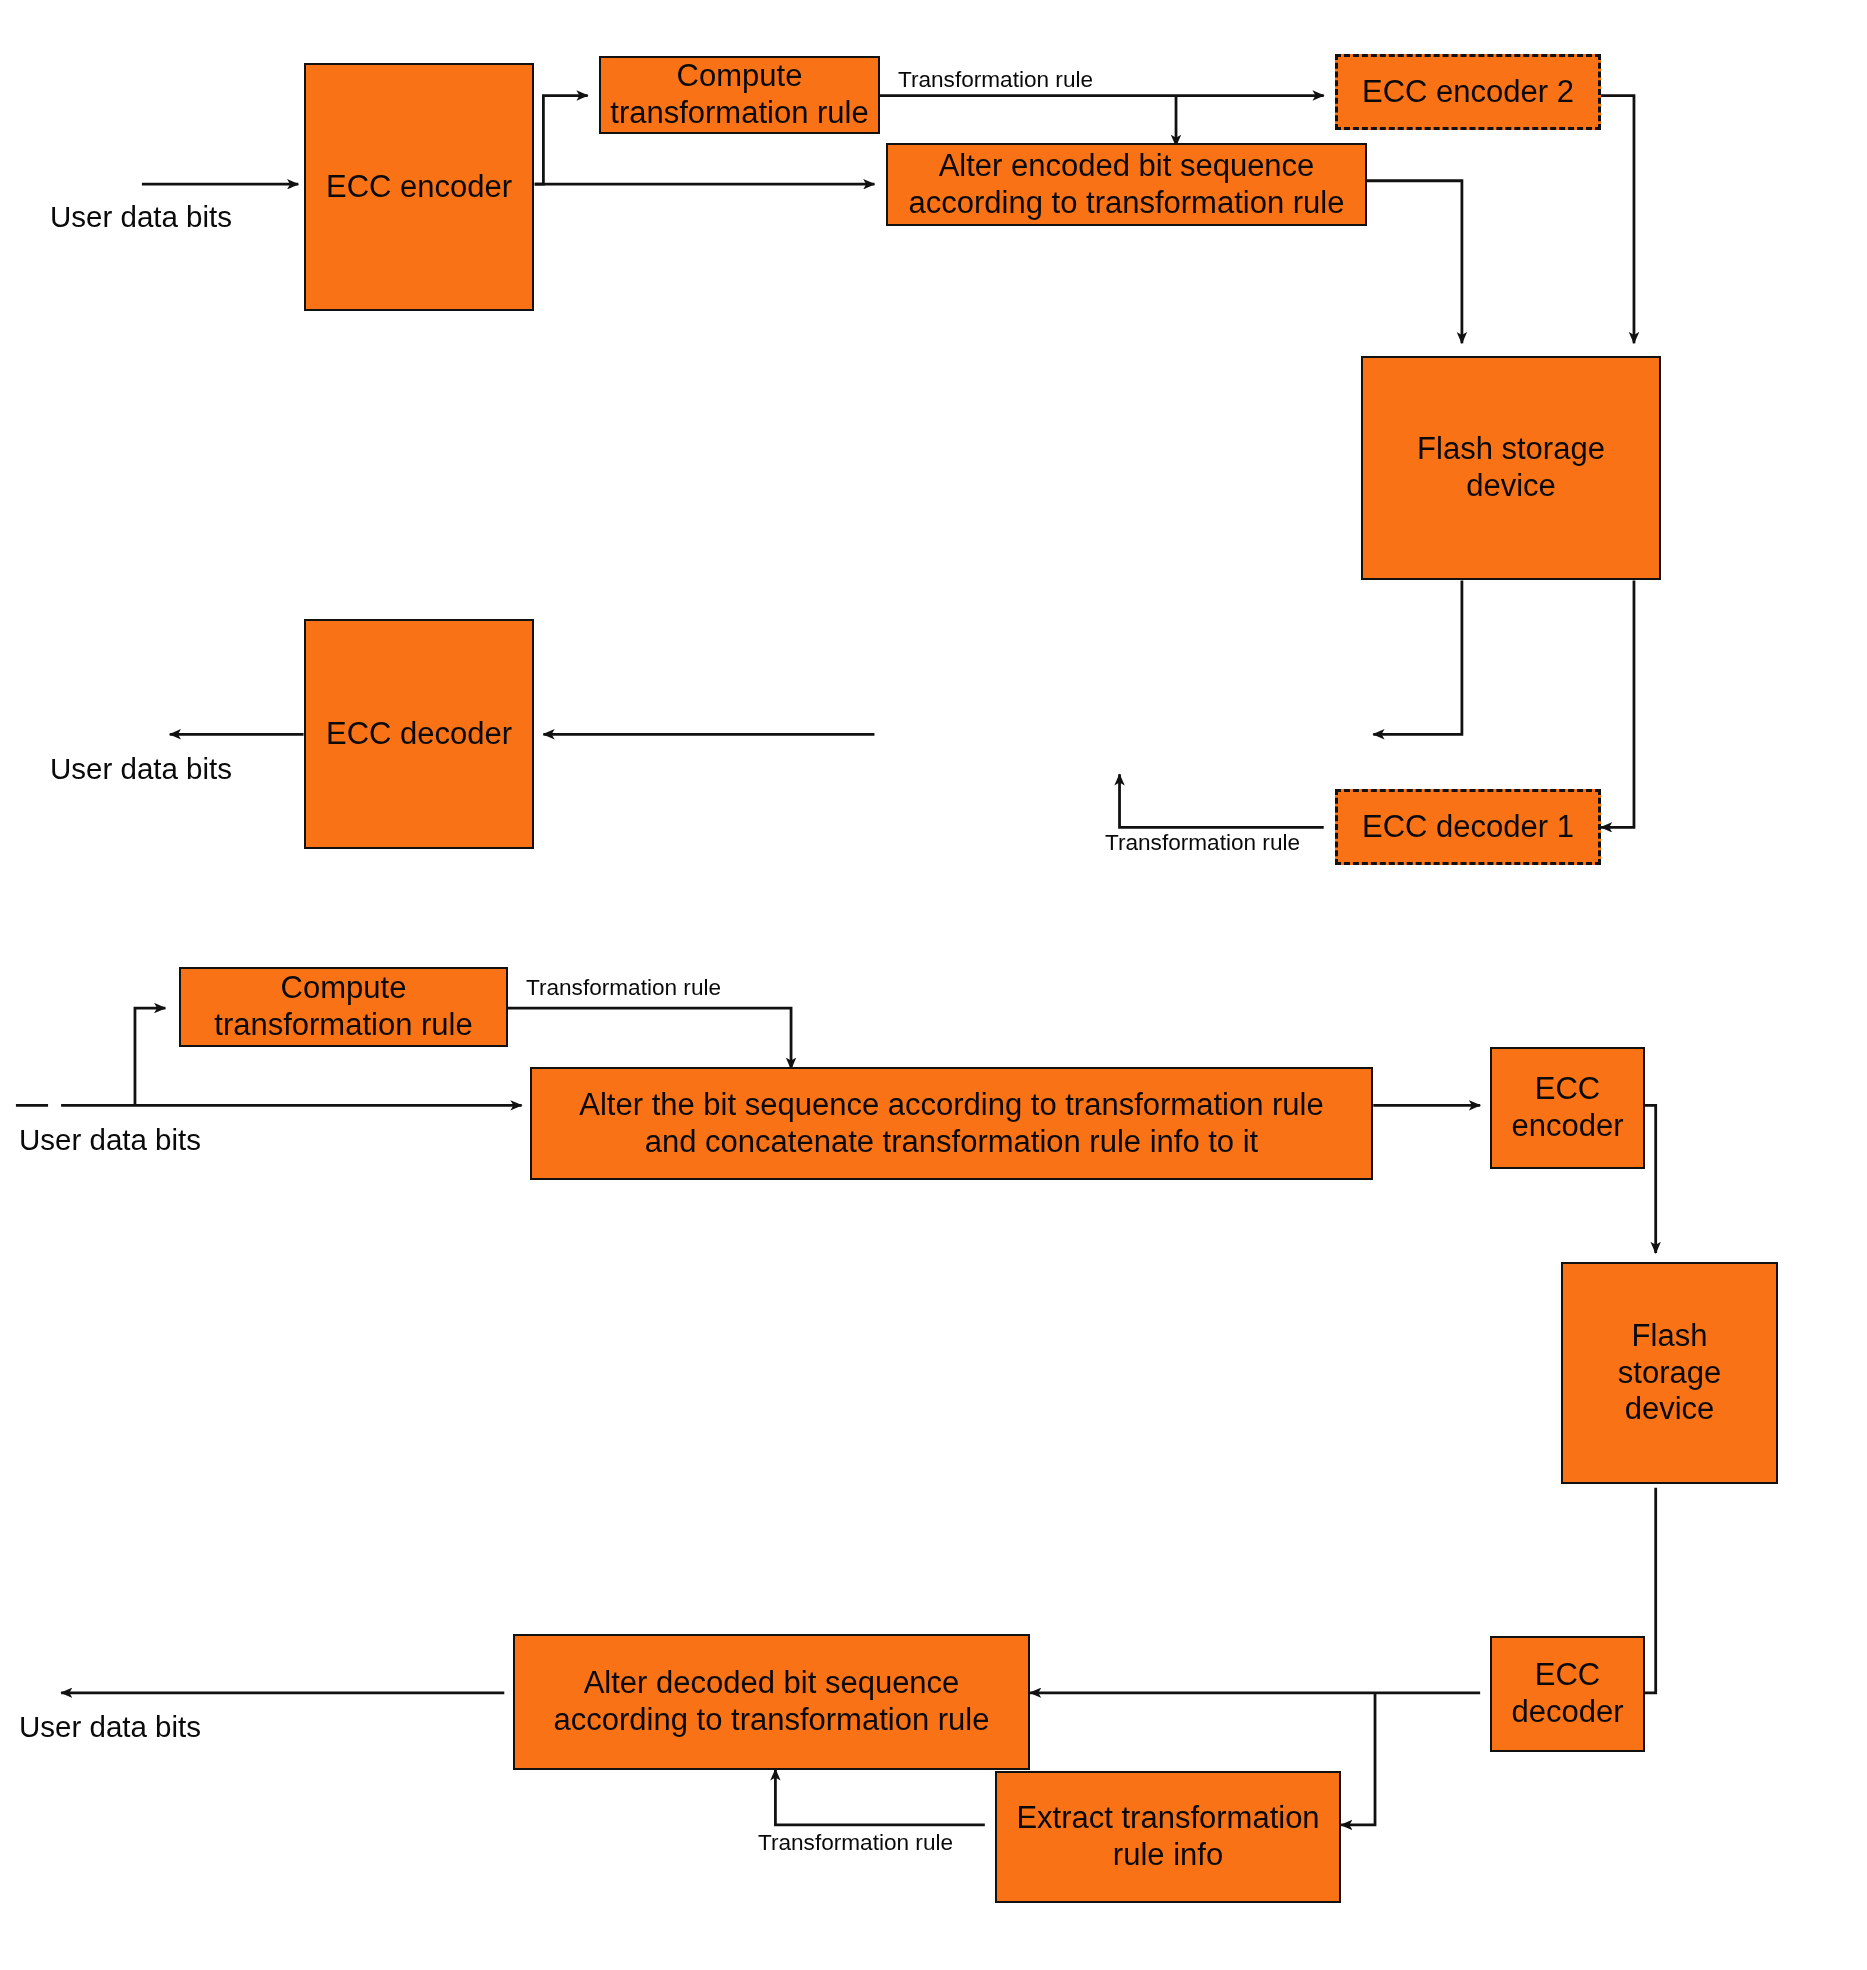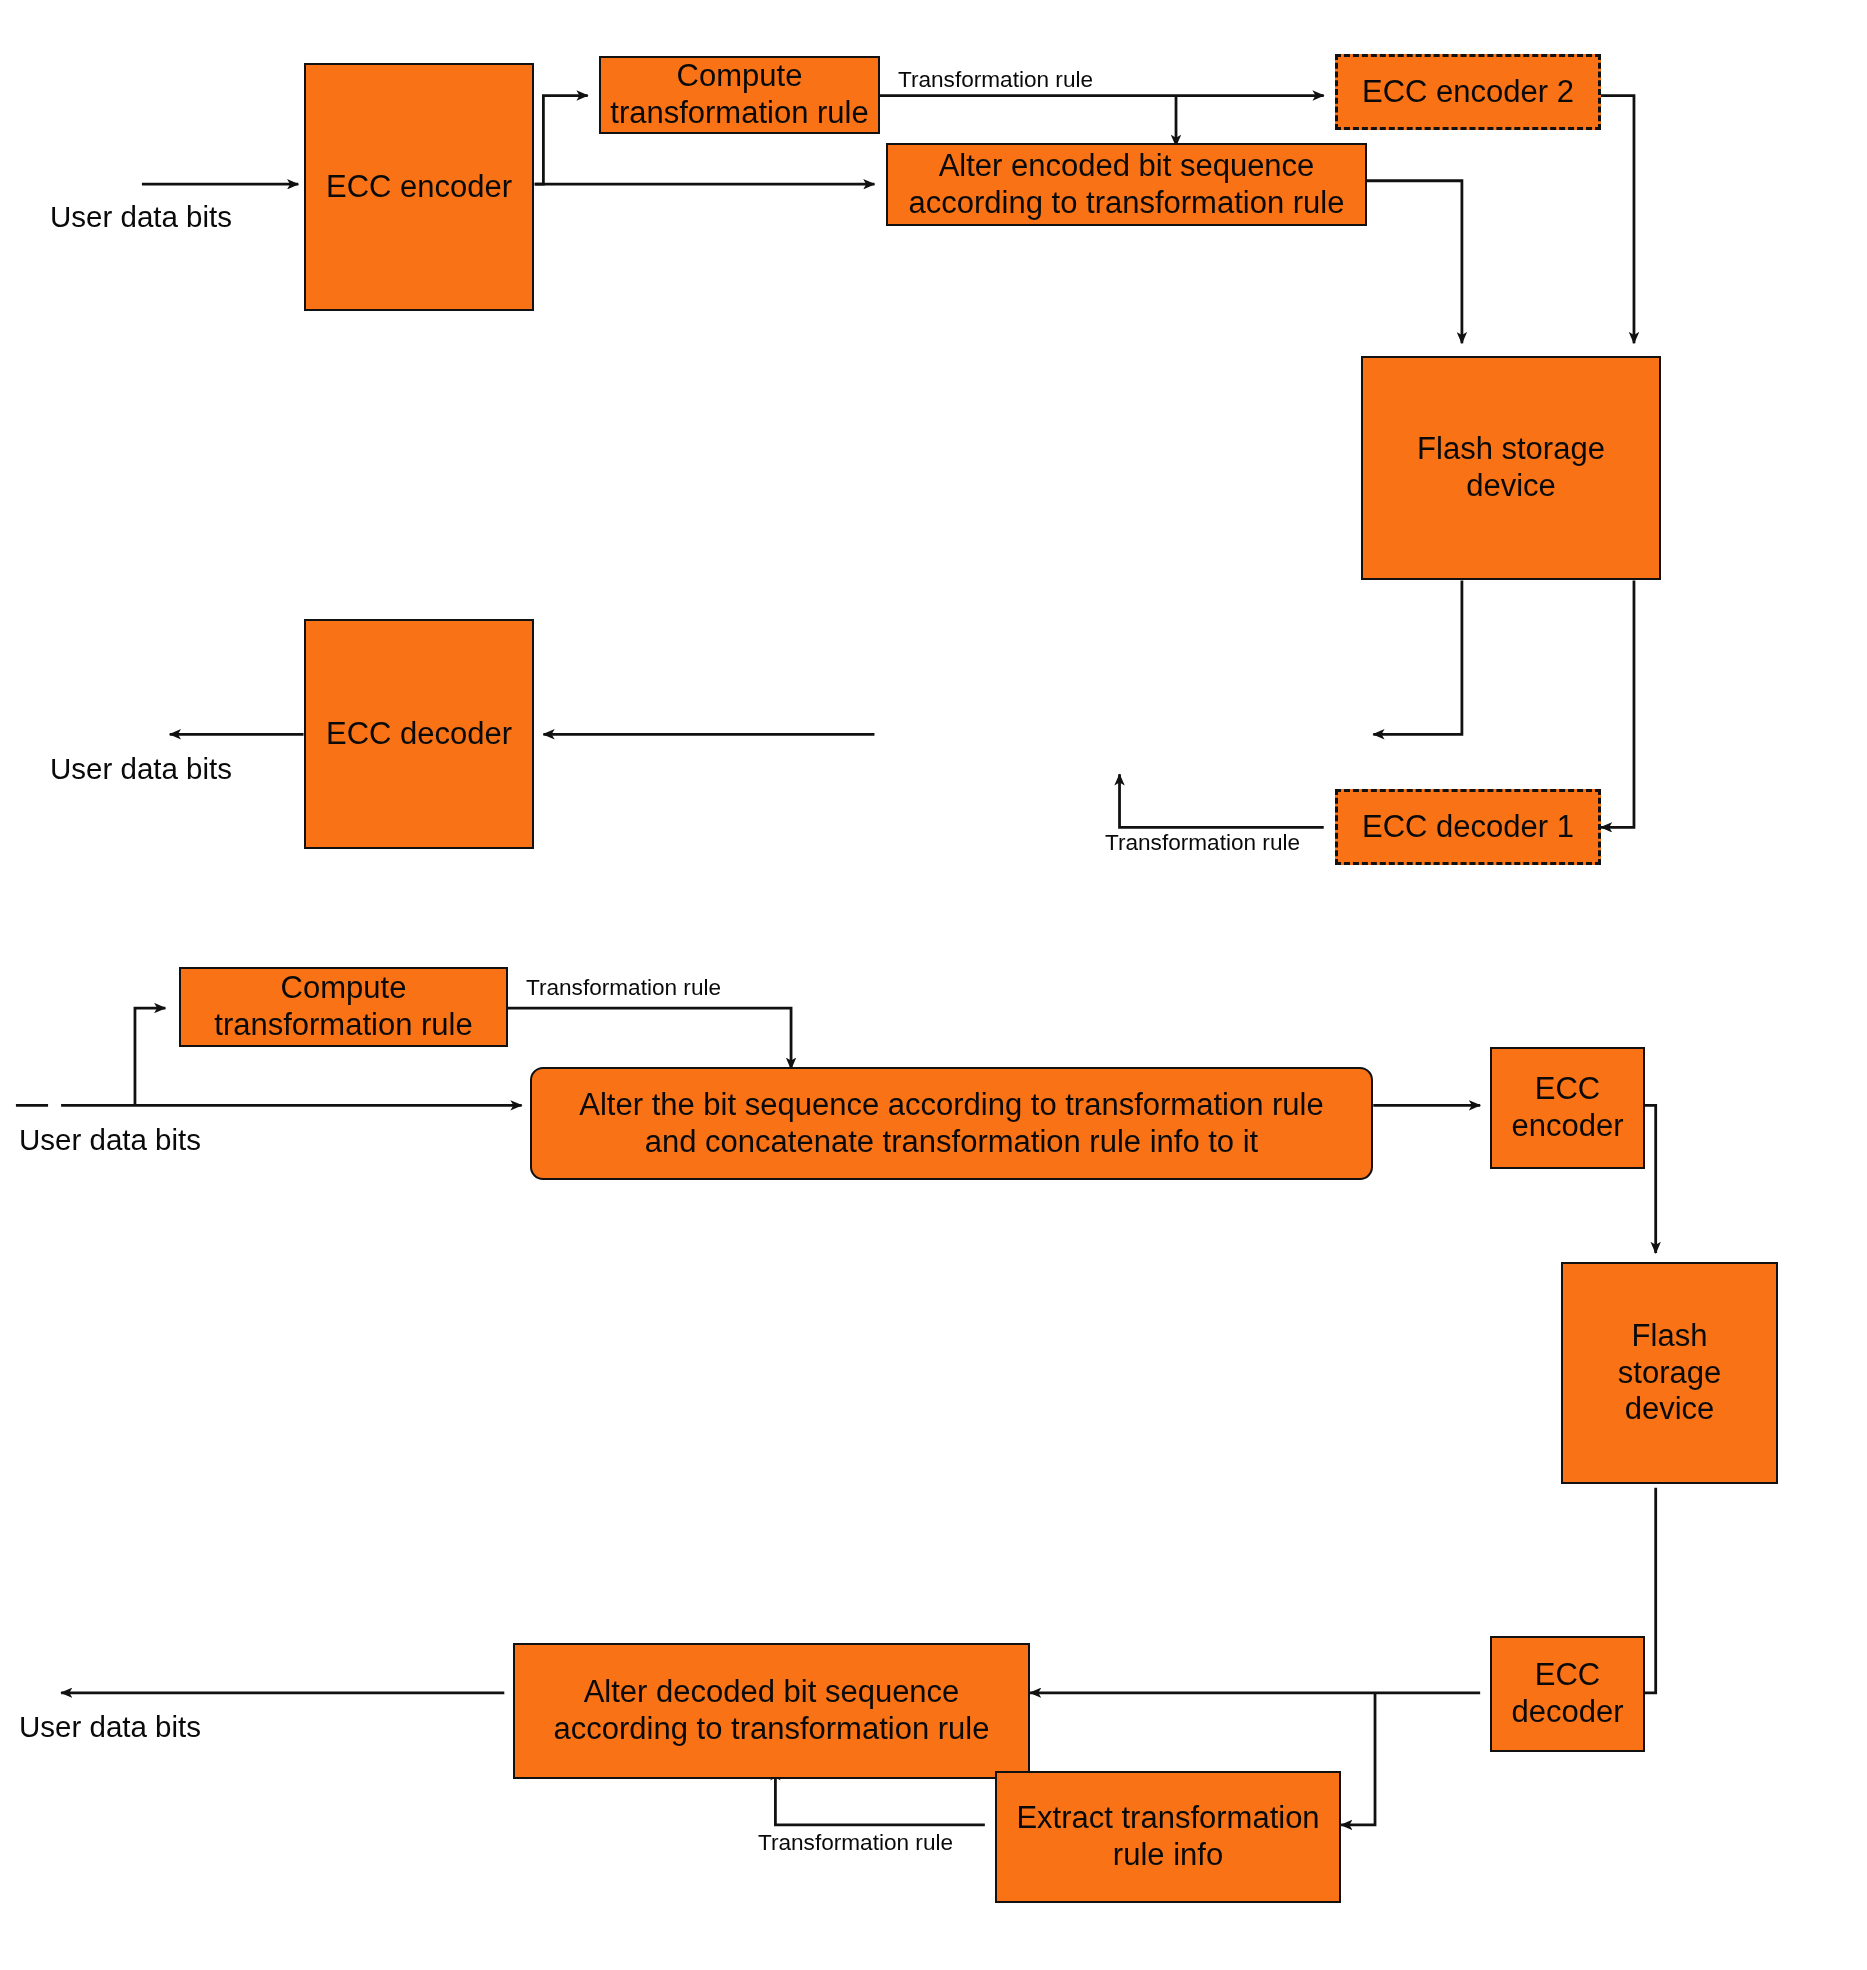--- a/index.html
+++ b/index.html
@@ -131,34 +131,34 @@
 
   <div class="flabel lbl-big" style="left:50px; top:752px;">User data bits</div>
 
   <div class="flabel lbl-small" style="left:898px; top:67px;">Transformation rule</div>
 
   <div class="flabel lbl-small" style="left:1105px; top:830px;">Transformation rule</div>
 
   <div class="node fs-36" style="left:179px; top:967px; width:329px; height:80px; white-space:pre-line;">Compute
 transformation rule</div>
 
-  <div class="node fs-36" style="left:530px; top:1067px; width:843px; height:113px; white-space:pre-line;border-radius:13px;">Alter the bit sequence according to transformation rule
+  <div class="node fs-36" style="left:530px; top:1067px; width:843px; height:113px; white-space:pre-line;">Alter the bit sequence according to transformation rule
 and concatenate transformation rule info to it</div>
 
   <div class="node fs-36" style="left:1490px; top:1047px; width:155px; height:122px; white-space:pre-line;">ECC
 encoder</div>
 
   <div class="node fs-36" style="left:1561px; top:1262px; width:217px; height:222px; white-space:pre-line;">Flash
 storage
 device</div>
 
   <div class="node fs-36" style="left:1490px; top:1636px; width:155px; height:116px; white-space:pre-line;">ECC
 decoder</div>
 
-  <div class="node fs-36" style="left:513px; top:1634px; width:517px; height:136px; white-space:pre-line;margin-top:9px;">Alter decoded bit sequence
+  <div class="node fs-36" style="left:513px; top:1634px; width:517px; height:136px; white-space:pre-line;">Alter decoded bit sequence
 according to transformation rule</div>
 
   <div class="node fs-36" style="left:995px; top:1771px; width:346px; height:132px; white-space:pre-line;">Extract transformation
 rule info</div>
 
   <div class="flabel lbl-big" style="left:19px; top:1123px;">User data bits</div>
 
   <div class="flabel lbl-big" style="left:19px; top:1710px;">User data bits</div>
 
   <div class="flabel lbl-small" style="left:526px; top:975px;">Transformation rule</div>

